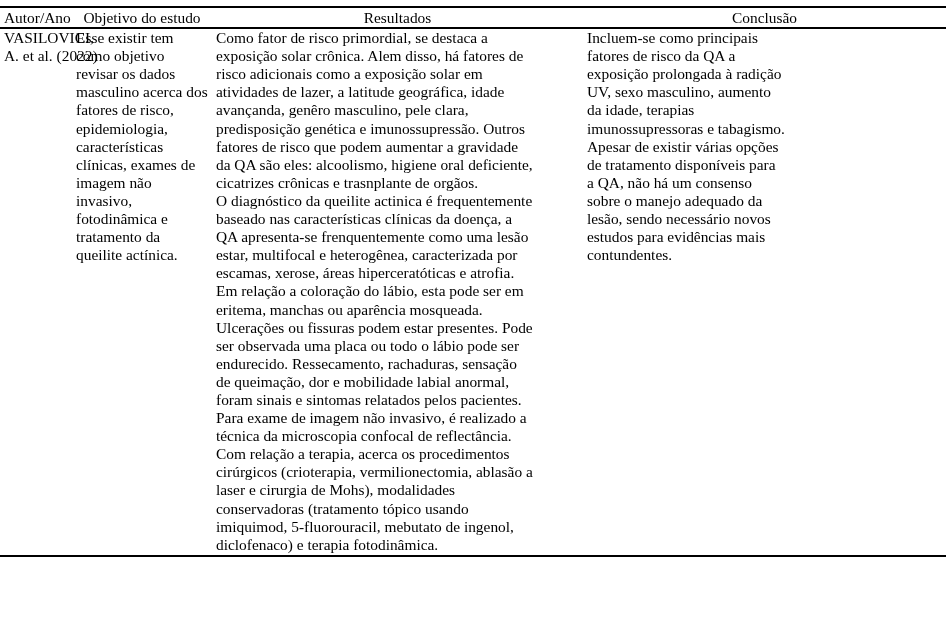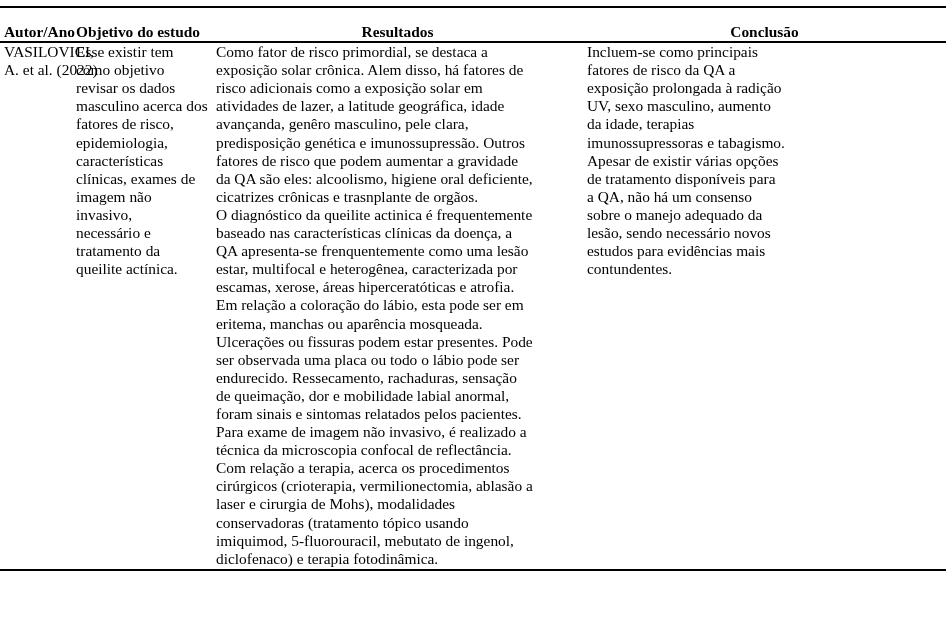--- a/index.html
+++ b/index.html
@@ -26,23 +26,23 @@
       line-height: 18.1px;
     }
     .doc-table thead tr {
       border-top: 2px solid #000;
       border-bottom: 2px solid #000;
     }
     .doc-table tbody tr {
       border-bottom: 2px solid #000;
     }
     .doc-table th {
-      font-weight: bold;
+      font-weight: normal;
       text-align: center;
-      padding: 15px 4px 0 4px;
+      padding: 1px 4px 0 4px;
       vertical-align: top;
       white-space: nowrap;
     }
     .doc-table td {
       vertical-align: top;
       padding: 0 4px 1px 4px;
       text-align: left;
     }
     .line { display: block; white-space: nowrap; }
   </style>
@@ -52,21 +52,21 @@
 <table class="doc-table">
   <colgroup>
     <col style="width:72px">
     <col style="width:140px">
     <col style="width:371px">
     <col style="width:363px">
   </colgroup>
   <thead>
     <tr>
       <th>Autor/Ano</th>
-      <th style="text-align:left">Objetivo do estudo</th>
+      <th style="text-align:center">Objetivo do estudo</th>
       <th>Resultados</th>
       <th>Conclusão</th>
     </tr>
   </thead>
   <tbody>
     <tr>
       <td>
         <span class="line">VASILOVICI,</span>
         <span class="line">A. et al. (2022)</span>
       </td>
@@ -74,21 +74,21 @@
         <span class="line">Esse existir tem</span>
         <span class="line">como objetivo</span>
         <span class="line">revisar os dados</span>
         <span class="line">masculino acerca dos</span>
         <span class="line">fatores de risco,</span>
         <span class="line">epidemiologia,</span>
         <span class="line">características</span>
         <span class="line">clínicas, exames de</span>
         <span class="line">imagem não</span>
         <span class="line">invasivo,</span>
-        <span class="line">necessário e</span>
+        <span class="line">fotodinâmica e</span>
         <span class="line">tratamento da</span>
         <span class="line">queilite actínica.</span>
       </td>
       <td>
         <span class="line">Como fator de risco primordial, se destaca a</span>
         <span class="line">exposição solar crônica. Alem disso, há fatores de</span>
         <span class="line">risco adicionais como a exposição solar em</span>
         <span class="line">atividades de lazer, a latitude geográfica, idade</span>
         <span class="line">avançanda, genêro masculino, pele clara,</span>
         <span class="line">predisposição genética e imunossupressão. Outros</span>

